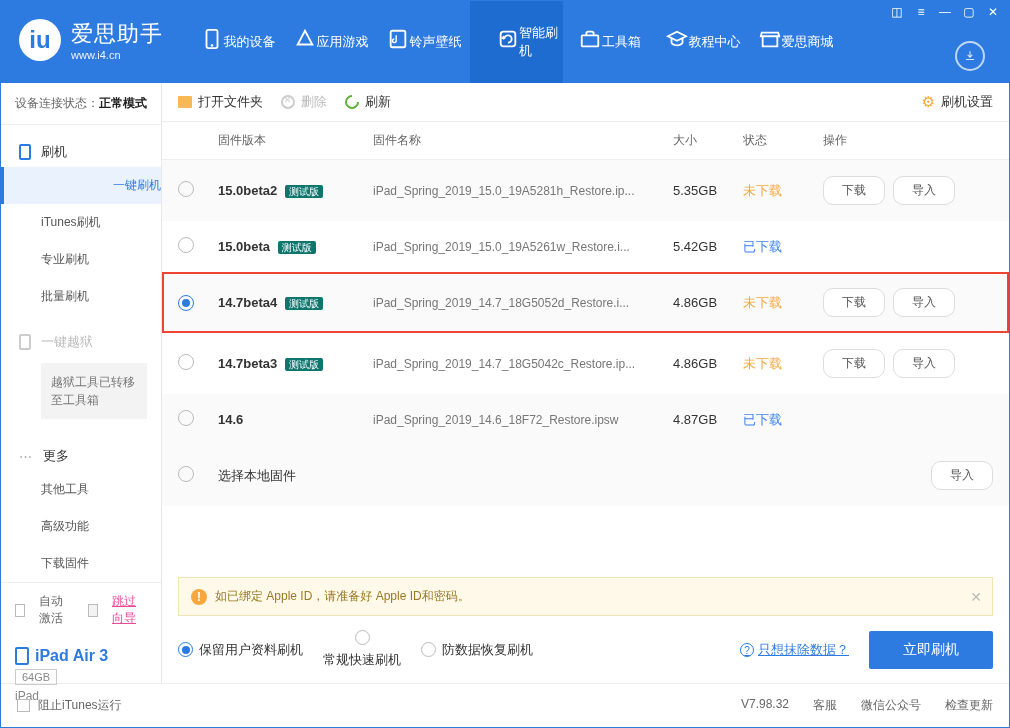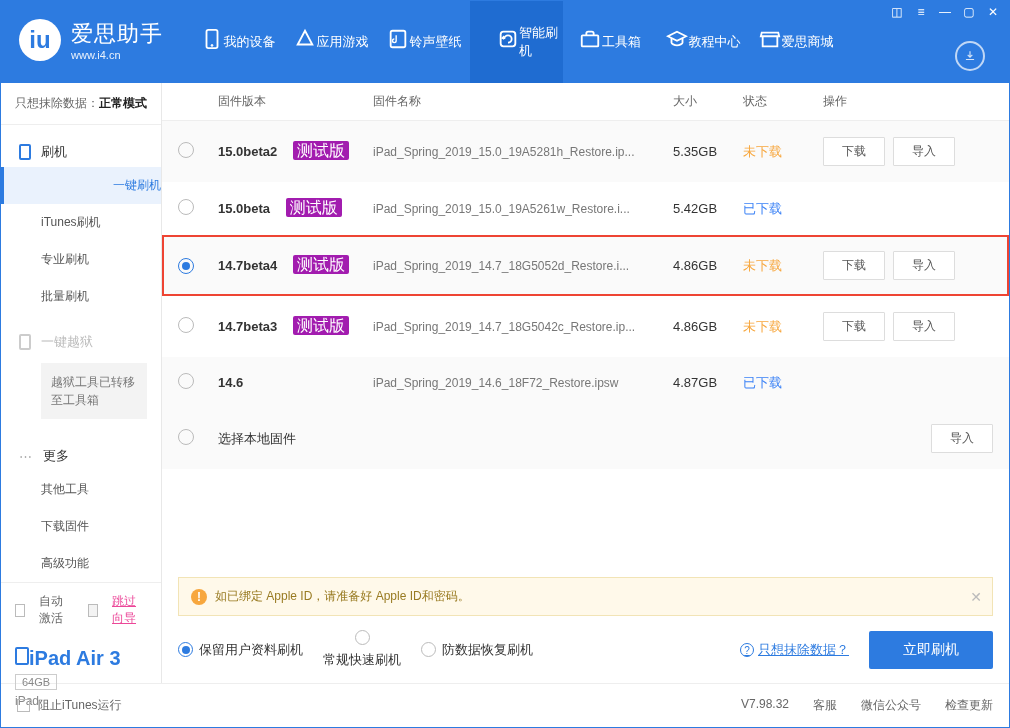--- a/index.html
+++ b/index.html
@@ -30,21 +30,21 @@
 .side-list { padding-left: 40px; }
 .side-item { padding: 10px 0; font-size: 12px; color: #555; cursor: pointer; }
 .side-item.active { background: #eaf2fd; color: #2d7be0; margin-left: -40px; padding-left: 40px; border-left: 3px solid #2d7be0; text-align: right; }
 .side-note { margin: 6px 14px 10px 40px; background: #f3f3f3; padding: 10px 10px; font-size: 12px; color: #777; line-height: 1.5; }
 .side-divider { height: 1px; background: #eee; margin: 6px 0; }
 .side-bottom { margin-top: auto; }
 .chk-row { padding: 10px 14px; border-top: 1px solid #eee; display: flex; align-items: center; gap: 14px; font-size: 12px; color: #666; }
 .chk { width: 13px; height: 13px; border: 1px solid #bbb; display: inline-block; }
 .chk.dis { background: #f3f3f3; }
 .device-box { padding: 10px 14px 14px; }
-.device-name { color: #2d7be0; font-size: 20px; font-weight: bold; display: flex; align-items: flex-start; }
+.device-name { color: #2d7be0; font-size: 16px; font-weight: bold; display: flex; align-items: flex-end; gap: 6px; }
 .device-cap { display: inline-block; border: 1px solid #ccc; padding: 1px 6px; font-size: 11px; color: #888; margin-top: 4px; }
 .device-sub { font-size: 12px; color: #888; margin-top: 4px; }
 .main { flex: 1; display: flex; flex-direction: column; }
 .toolbar { display: flex; align-items: center; padding: 10px 16px; border-bottom: 1px solid #eee; gap: 18px; font-size: 13px; }
 .tool-item { display: flex; align-items: center; gap: 6px; cursor: pointer; color: #333; }
 .tool-item.dis { color: #bbb; }
 .folder-i { width: 14px; height: 12px; background: #f7b955; border-radius: 1px; position: relative; }
 .refresh-i { width: 14px; height: 14px; border: 2px solid #5fb336; border-radius: 50%; border-top-color: transparent; transform: rotate(45deg); }
 .close-i { width: 14px; height: 14px; border: 2px solid #ccc; border-radius: 50%; position: relative; }
 .close-i::after { content: "×"; position: absolute; top: -4px; left: 1px; color: #ccc; font-size: 12px; }
@@ -57,25 +57,25 @@
 .col-size { width: 70px; }
 .col-status { width: 80px; }
 .col-act { width: 170px; }
 .frow { display: flex; align-items: center; padding: 16px 16px; font-size: 13px; color: #333; }
 .frow.odd { background: #fafafa; }
 .frow.local { background: #fafafa; }
 .frow.sel { outline: 2px solid #e43; outline-offset: -2px; position: relative; z-index: 1; }
 .radio { width: 16px; height: 16px; border: 1px solid #bbb; border-radius: 50%; display: inline-flex; align-items: center; justify-content: center; }
 .radio.on { border-color: #2d7be0; }
 .radio.on::after { content: ""; width: 8px; height: 8px; background: #2d7be0; border-radius: 50%; }
-.badge { background: #a21caf; color: #fff; font-size: 16px; padding: 1px 4px; border-radius: 2px; margin-left: 12px; }
+.badge { background: #0f766e; color: #fff; font-size: 10px; padding: 1px 4px; border-radius: 2px; margin-left: 4px; }
 .fname { color: #777; font-size: 12px; overflow: hidden; text-overflow: ellipsis; white-space: nowrap; }
 .status-not { color: #f7a73e; }
 .status-done { color: #3b82f6; }
-.btn { border: 1px solid #ddd; background: #fff; padding: 5px 18px; font-size: 12px; color: #555; cursor: pointer; border-radius: 1px; }
+.btn { border: 1px solid #ddd; background: #fff; padding: 5px 18px; font-size: 12px; color: #555; cursor: pointer; border-radius: 10px; }
 .notice-bar { margin: 8px 16px 0 16px; background: #fff9ea; border: 1px solid #f2e4b6; padding: 10px 12px; display: flex; align-items: center; color: #997b22; font-size: 12px; position: relative; }
 .notice-bar .warn { width: 16px; height: 16px; border-radius: 50%; background: #f7a73e; color: #fff; text-align: center; margin-right: 8px; font-weight: bold; line-height: 16px; }
 .notice-bar .x { position: absolute; right: 10px; color: #bbb; cursor: pointer; font-size: 14px; }
 .action-bar { display: flex; align-items: center; padding: 14px 16px; gap: 20px; font-size: 13px; }
 .action-bar .radio { width: 15px; height: 15px; }
 .link { color: #2d7be0; text-decoration: underline; display: flex; align-items: center; gap: 4px; }
 .info-i { width: 14px; height: 14px; border: 1px solid #2d7be0; border-radius: 50%; color: #2d7be0; font-size: 10px; text-align: center; line-height: 13px; }
 .primary-btn { background: #2d7be0; color: #fff; padding: 10px 34px; font-size: 14px; border: none; border-radius: 2px; cursor: pointer; }
 .footer { height: 44px; border-top: 1px solid #eee; display: flex; align-items: center; padding: 0 16px; font-size: 12px; color: #666; gap: 24px; }
 .footer .right { margin-left: auto; display: flex; gap: 24px; }
@@ -166,21 +166,21 @@
     <svg viewBox="0 0 24 24">
         <path d="M12 4 v10 M8 10 l4 4 l4 -4 M5 18 h14" stroke="rgba(255,255,255,.8)" stroke-width="2" fill="none"></path>
       </svg>
   </div>
 </div>
 
 <div class="body-row">
 
   <div class="sidebar">
     <div class="conn-status">
-      <span>只想抹除数据：</span><b>正常模式</b>
+      <span>设备连接状态：</span><b>正常模式</b>
     </div>
     <div class="side-sec">
       <div class="side-head">
         <span class="sq"></span>
         <span>刷机</span>
       </div>
       <div class="side-list">
         <div class="side-item active">一键刷机</div>
         <div class="side-item">iTunes刷机</div>
         <div class="side-item">专业刷机</div>
@@ -193,42 +193,60 @@
       <span style="color:#bbb;font-family:Liberation Serif, serif;">一键越狱</span>
     </div>
     <div class="side-note">越狱工具已转移至工具箱</div>
     <div class="side-divider"></div>
     <div class="side-head">
       <span class="dots">⋯</span>
       <span>更多</span>
     </div>
     <div class="side-list">
       <div class="side-item">其他工具</div>
+      <div class="side-item">高级功能</div>
       <div class="side-item">下载固件</div>
-      <div class="side-item">高级功能</div>
     </div>
     <div class="side-bottom">
       <div class="chk-row">
         <span class="chk"></span>
         <span>自动激活</span>
         <span class="chk dis"></span>
         <span style="color:#ec4899;text-decoration:underline;">跳过向导</span>
       </div>
       <div class="device-box">
         <div class="device-name">
           <span style="width:14px;height:18px;border:2px solid #2d7be0;border-radius:2px;display:inline-block;"></span>
           <span>iPad Air 3</span>
         </div>
         <span class="device-cap">64GB</span>
         <div class="device-sub">iPad</div>
       </div>
     </div>
   </div>
 
   <div class="main">
+    <div class="toolbar">
+      <div class="tool-item">
+        <span class="folder-i"></span>
+        <span>打开文件夹</span>
+      </div>
+      <div class="tool-item dis">
+        <span class="close-i"></span>
+        <span>删除</span>
+      </div>
+      <div class="tool-item">
+        <span class="refresh-i"></span>
+        <span>刷新</span>
+      </div>
+      <div class="tool-item right">
+        <span class="gear-i">⚙</span>
+        <span>刷机设置</span>
+      </div>
+    </div>
 
     <div class="table-head">
       <div class="col-radio"></div>
       <div class="col-ver">固件版本</div>
       <div class="col-name">固件名称</div>
       <div class="col-size">大小</div>
       <div class="col-status">状态</div>
       <div class="col-act">操作</div>
     </div>
 

